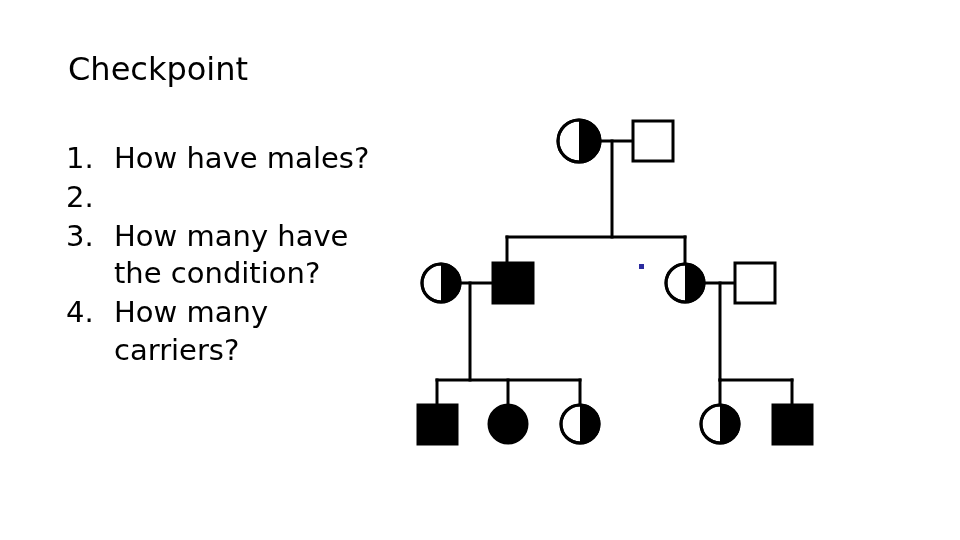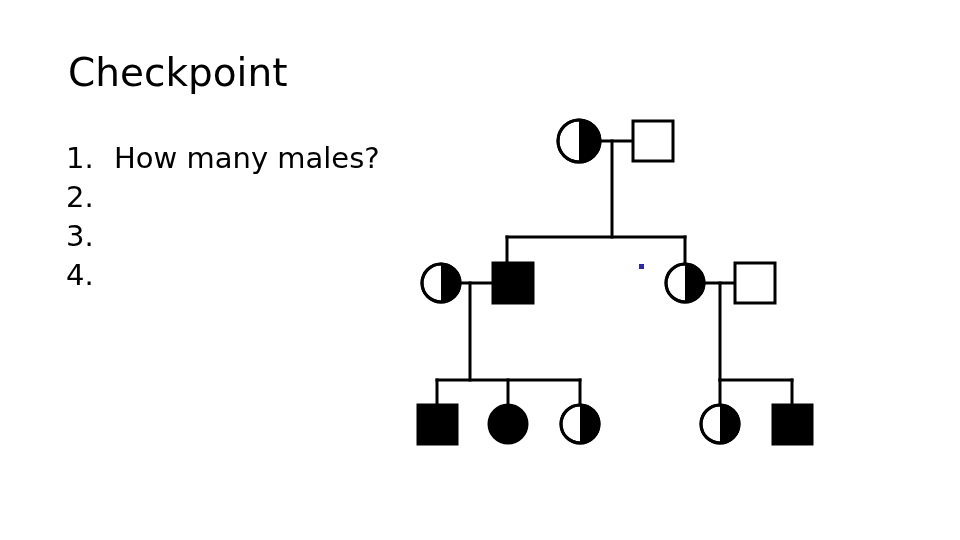--- a/index.html
+++ b/index.html
@@ -15,21 +15,21 @@
     background: #ffffff;
     overflow: hidden;
     font-family: "DejaVu Sans", "Liberation Sans", sans-serif;
     color: #000000;
   }
   
   #slide-title {
     position: absolute;
     left: 68px;
     top: 52px;
-    font-size: 39px;
+    font-size: 32px;
     font-weight: 400;
     line-height: 1.1;
     letter-spacing: 0px;
     white-space: nowrap;
     color: #000000;
   }
   
   #question-list {
     position: absolute;
     left: 66px;
@@ -75,33 +75,35 @@
 <body>
 
 <div id="slide">
 
   <div id="slide-title">Checkpoint</div>
 
   <div id="question-list">
 
     <div class="q-item">
       <span class="q-num">1.</span>
-      <span class="q-text">How many males?</span>
+      <span class="q-text">How have males?</span>
     </div>
 
     <div class="q-item">
       <span class="q-num">2.</span>
     </div>
 
     <div class="q-item">
       <span class="q-num">3.</span>
+      <span class="q-text">How many have the condition?</span>
     </div>
 
     <div class="q-item">
       <span class="q-num">4.</span>
+      <span class="q-text">How many carriers?</span>
     </div>
 
   </div>
 
   <div id="pedigree">
     <svg width="470" height="370" viewBox="0 0 470 370" xmlns="http://www.w3.org/2000/svg">
       <defs>
 
         <clipPath id="halfRight21">
             <rect x="0" y="-22" width="24" height="44"></rect>

